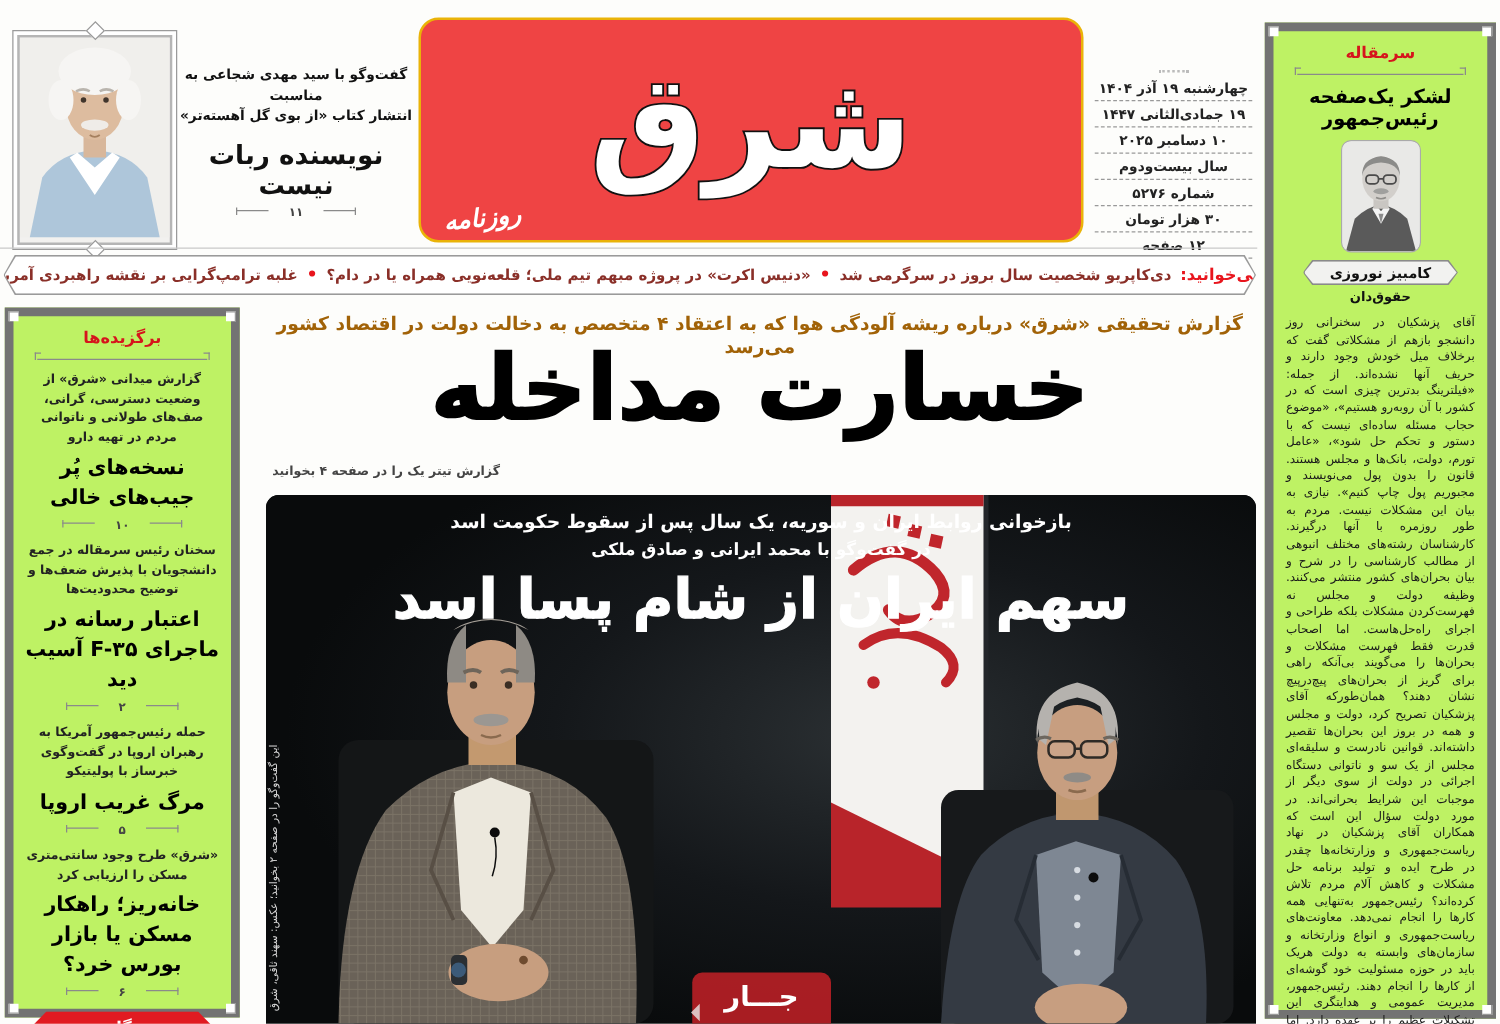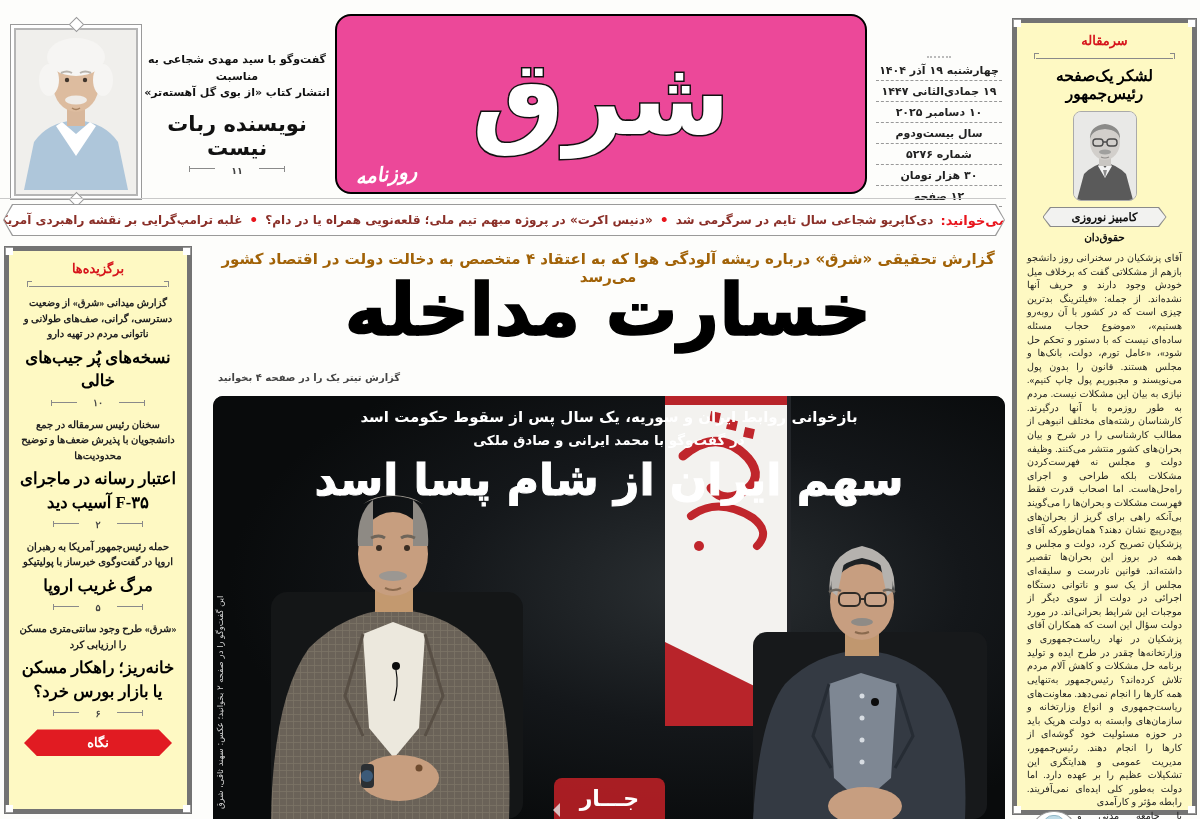--- a/index.html
+++ b/index.html
@@ -12,21 +12,21 @@
   .portrait-inner{width:100%;height:100%;border:2px solid #b5b5b5;box-sizing:border-box;overflow:hidden;background:#f2f1ef;}
   .diamond{position:absolute;width:9px;height:9px;background:#fff;border:1px solid #9a9a9a;transform:rotate(45deg);left:50%;margin-left:-5px;}
   .diamond.top{top:-6px;} .diamond.bottom{bottom:-6px;}
 
   
   .promo{left:136px;top:52px;width:202px;text-align:center;color:#111;}
   .promo .k{font-size:11px;font-weight:bold;line-height:1.5;}
   .promo .t{font-size:21px;font-weight:bold;margin-top:10px;}
 
   
-  .masthead{left:335px;top:14px;width:532px;height:180px;background:#ec4899;border:2px solid #000000;border-radius:16px;box-sizing:border-box;}
+  .masthead{left:335px;top:14px;width:532px;height:180px;background:#ef4444;border:2px solid #eab308;border-radius:16px;box-sizing:border-box;}
   .masthead svg{width:100%;height:100%;}
   .mast-sub{position:absolute;left:18px;bottom:6px;color:#fff;font-size:20px;font-style:italic;font-weight:bold;transform:rotate(-6deg);}
 
   
   .dateline{left:876px;top:52px;width:126px;}
   .dateline .row{font-size:11px;font-weight:bold;color:#222;text-align:center;padding:4px 0 3px;border-bottom:1px dashed #999;}
   .dateline .row:last-child{border-bottom:1px dashed #999;}
   .dl-orn{height:4px;border-bottom:2px dotted #bbb;width:24px;margin:0 auto 2px;}
   .dl-orn.end{margin-top:3px;}
 
@@ -37,21 +37,21 @@
   .strip{left:3px;top:204px;width:1002px;height:32px;background:#9a9a9a;
          clip-path:polygon(9px 0,calc(100% - 9px) 0,100% 50%,calc(100% - 9px) 100%,9px 100%,0 50%);}
   .strip-in{position:absolute;inset:1px;background:#fff;
          clip-path:polygon(9px 0,calc(100% - 9px) 0,100% 50%,calc(100% - 9px) 100%,9px 100%,0 50%);
          display:flex;align-items:center;justify-content:center;gap:7px;white-space:nowrap;}
   .strip-lead{color:#e8151d;font-weight:bold;font-size:13px;}
   .strip-item{color:#8a2f28;font-weight:bold;font-size:12px;}
   .strip-bullet{color:#e8151d;font-size:14px;font-weight:bold;}
 
   
-  .boxcol{border:5px solid #737373;background:#fef9c3;box-sizing:border-box;font-family:Liberation Serif, serif;}
+  .boxcol{border:7px solid #737373;background:#bef264;box-sizing:border-box;}
   .corner{position:absolute;width:7px;height:7px;border:1px solid #9a9a9a;background:#fff;}
   .corner.tl{top:-4px;left:-4px;border-right:none;border-bottom:none;}
   .corner.tr{top:-4px;right:-4px;border-left:none;border-bottom:none;}
   .corner.bl{bottom:-4px;left:-4px;border-right:none;border-top:none;}
   .corner.br{bottom:-4px;right:-4px;border-left:none;border-top:none;}
   .sec-head{color:#d6151c;font-size:13px;font-weight:bold;letter-spacing:5px;text-align:center;margin-top:10px;}
   .orn-line{width:78%;margin:4px auto 0;border-bottom:1px solid #8a8a8a;position:relative;height:5px;}
   .orn-line:before,.orn-line:after{content:"";position:absolute;bottom:-1px;width:4px;height:5px;border:1px solid #8a8a8a;border-bottom:none;}
   .orn-line:before{right:-2px;border-left:none;} .orn-line:after{left:-2px;border-right:none;}
 
@@ -161,21 +161,21 @@
   <div class="row">۳۰ هزار تومان</div>
   <div class="row">۱۲ صفحه</div>
   <div class="dl-orn end"></div>
 </div>
 
 <div class="abs top-rule"></div>
 
 <div class="abs strip">
   <div class="strip-in">
     <span class="strip-lead">در «شرق» امروز می‌خوانید:</span>
-    <span class="strip-item">دی‌کاپریو شجاعی سال تایم در سرگرمی شد</span>
+    <span class="strip-item">دی‌کاپریو شخصیت سال بروز در سرگرمی شد</span>
     <span class="strip-bullet">•</span>
     <span class="strip-item">«دنیس اکرت» در پروژه مبهم تیم ملی؛ قلعه‌نویی همراه یا در دام؟</span>
     <span class="strip-bullet">•</span>
     <span class="strip-item">غلبه ترامپ‌گرایی بر نقشه راهبردی آمریکا / علیرضا سلطانی</span>
   </div>
 </div>
 
 <div class="abs boxcol sidebar">
   <span class="corner tl"></span>
   <span class="corner tr"></span>

